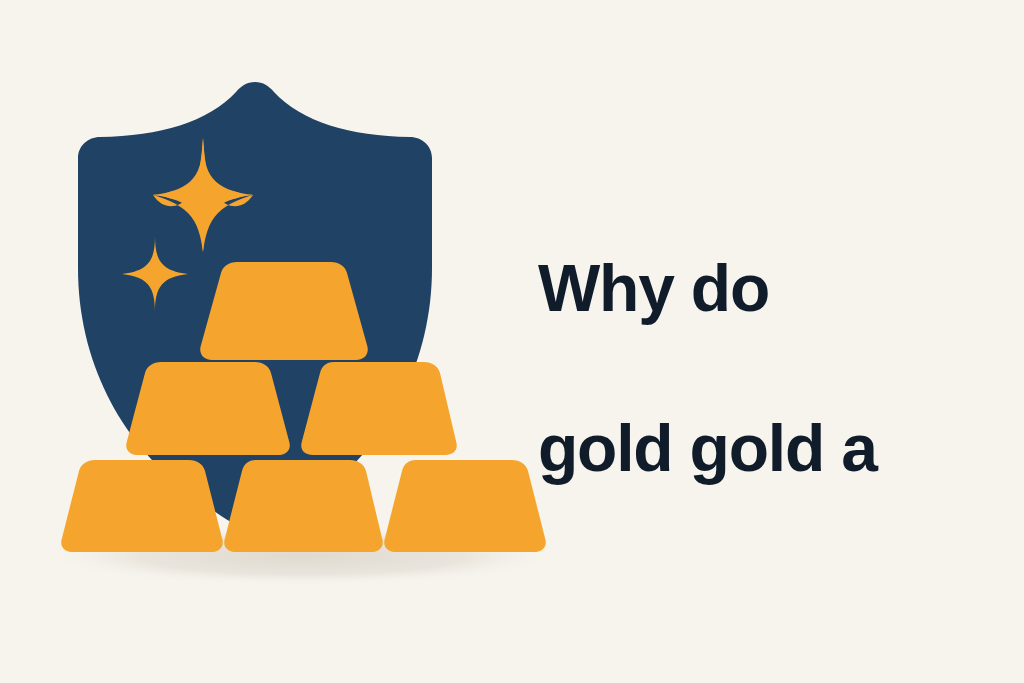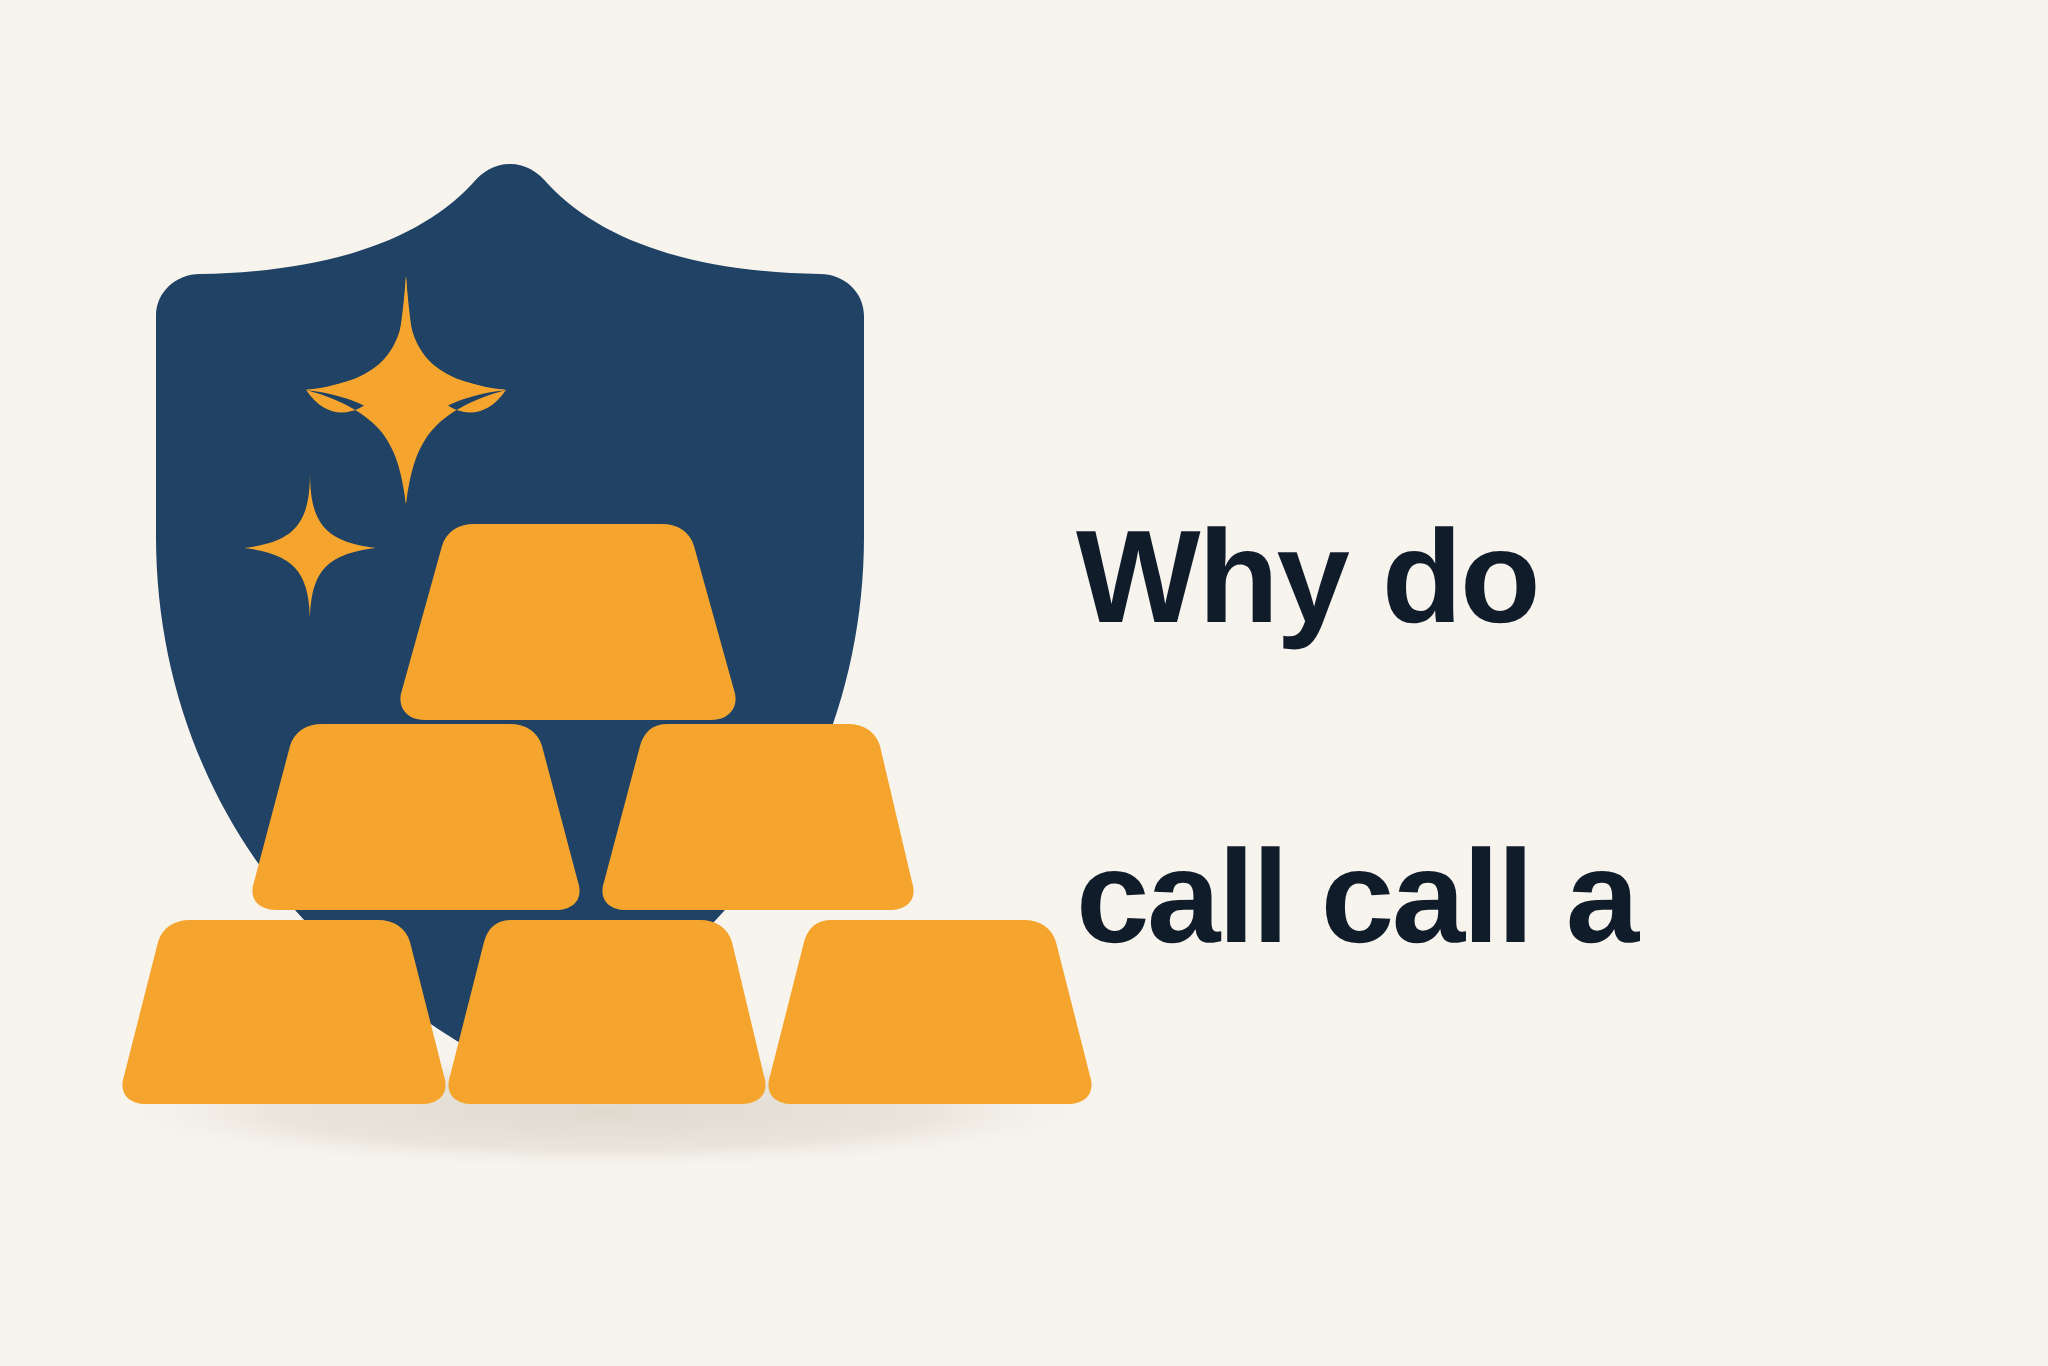--- a/index.html
+++ b/index.html
@@ -158,18 +158,18 @@
              L 545 538
              C 548 547 542 552 534 552
              L 396 552
              C 388 552 382 547 385 538
              L 402 471
              C 404 464 408 460 416 460 Z"></path>
   </svg>
 
   <h1 id="headline" style="color: rgb(17, 28, 43);">
     <span class="hl-line">Why do</span>
-    <span class="hl-line">call call a</span>
+    <span class="hl-line">gold gold a</span>
     
     
   </h1>
 
 </div>
 
 </body></html>

